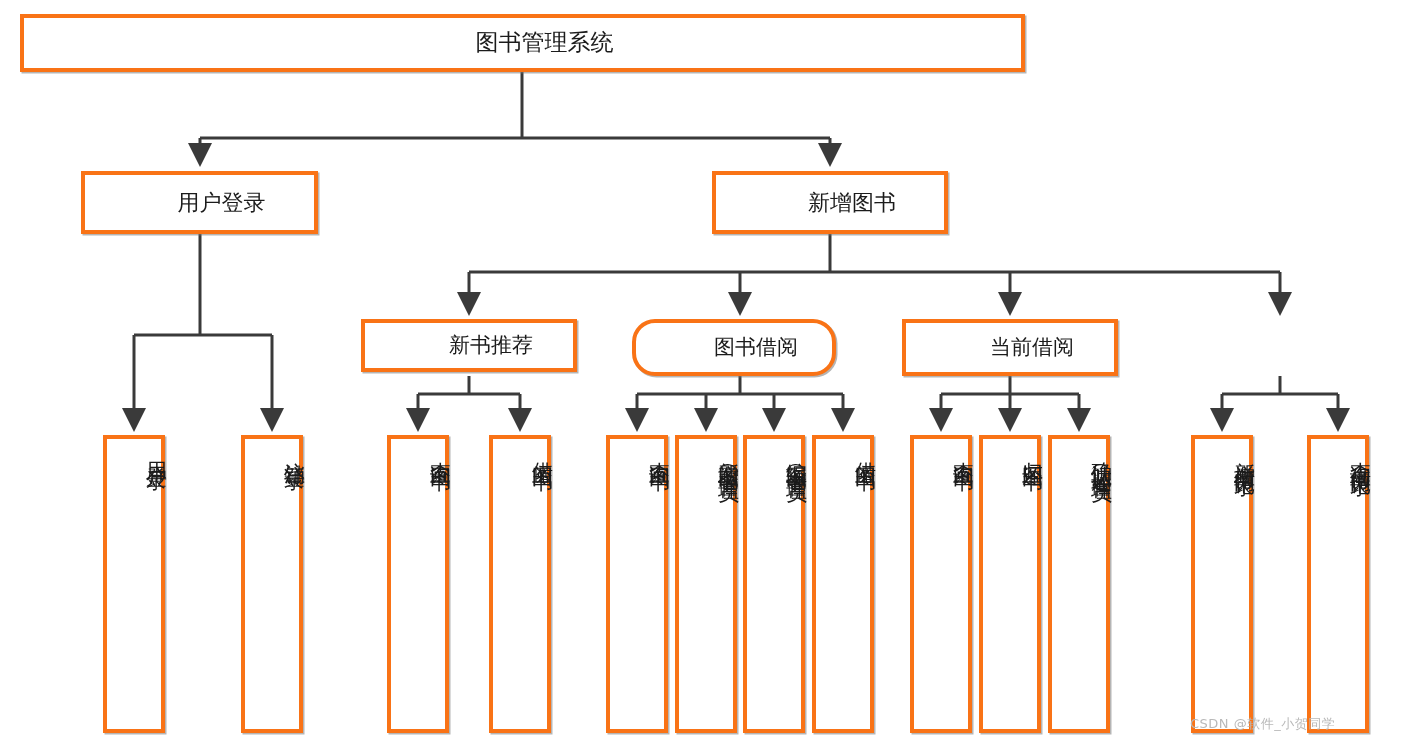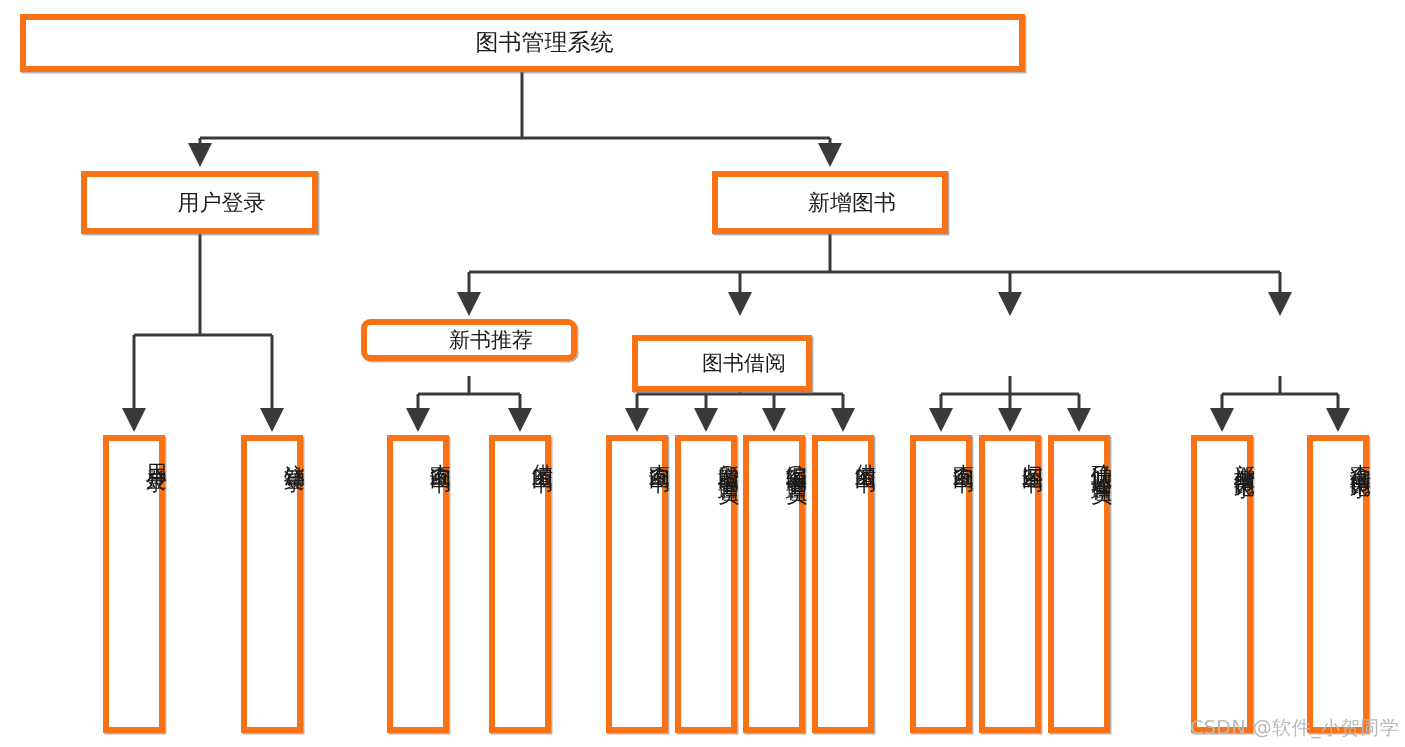--- a/index.html
+++ b/index.html
@@ -21,21 +21,21 @@
   #connector-layer {
     position: absolute;
     left: 0;
     top: 0;
     width: 1405px;
     height: 747px;
   }
   .node {
     position: absolute;
     box-sizing: border-box;
-    border: 6px solid #f97316;
+    border: 4px solid #f97316;
     background: #ffffff;
     box-shadow: 1.5px 1.5px 0 0 rgba(120,120,120,0.55);
     display: flex;
     align-items: center;
     justify-content: center;
     color: #1b1b1b;
     z-index: 2;
     padding-left: 44px;
   }
   .node .label {
@@ -62,21 +62,21 @@
   .node-leaf .label {
     writing-mode: vertical-rl;
     text-orientation: upright;
     letter-spacing: 3px;
     line-height: 1;
     white-space: pre;
   }
   .watermark {
     position: absolute;
     color: #b9b9b9;
-    font-size: 19px;
+    font-size: 13px;
     white-space: nowrap;
     letter-spacing: 0.5px;
     z-index: 3;
     user-select: none;
   }
 </style>
 </head>
 <body>
 
 <div id="diagram-canvas">
@@ -135,25 +135,28 @@
     <span class="label">图书管理系统</span>
   </div>
 
   <div class="node node-l2" style="left:81px; top:171px; width:237px; height:63px;">
     <span class="label">用户登录</span>
   </div>
   <div class="node node-l2" style="left:712px; top:171px; width:236px; height:63px;">
     <span class="label">新增图书</span>
   </div>
 
-  <div class="node node-l3" style="left:361px; top:319px; width:216px; height:42px;border-radius:9px;">
+  <div class="node node-l3" style="left:361px; top:319px; width:216px; height:53px;">
     <span class="label">新书推荐</span>
   </div>
-  <div class="node node-l3" style="left:632px; top:335px; width:180px; height:57px;">
+  <div class="node node-l3" style="left:632px; top:319px; width:204px; height:57px;border-radius:23px;">
     <span class="label">图书借阅</span>
+  </div>
+  <div class="node node-l3" style="left:902px; top:319px; width:216px; height:57px;">
+    <span class="label">当前借阅</span>
   </div>
 
   <div class="node node-leaf" style="left:103px; top:435px; width:62px; height:298px;">
     <span class="label">用户登录</span>
   </div>
   <div class="node node-leaf" style="left:241px; top:435px; width:62px; height:298px;">
     <span class="label">注销登录</span>
   </div>
 
   <div class="node node-leaf" style="left:387px; top:435px; width:62px; height:298px;">

